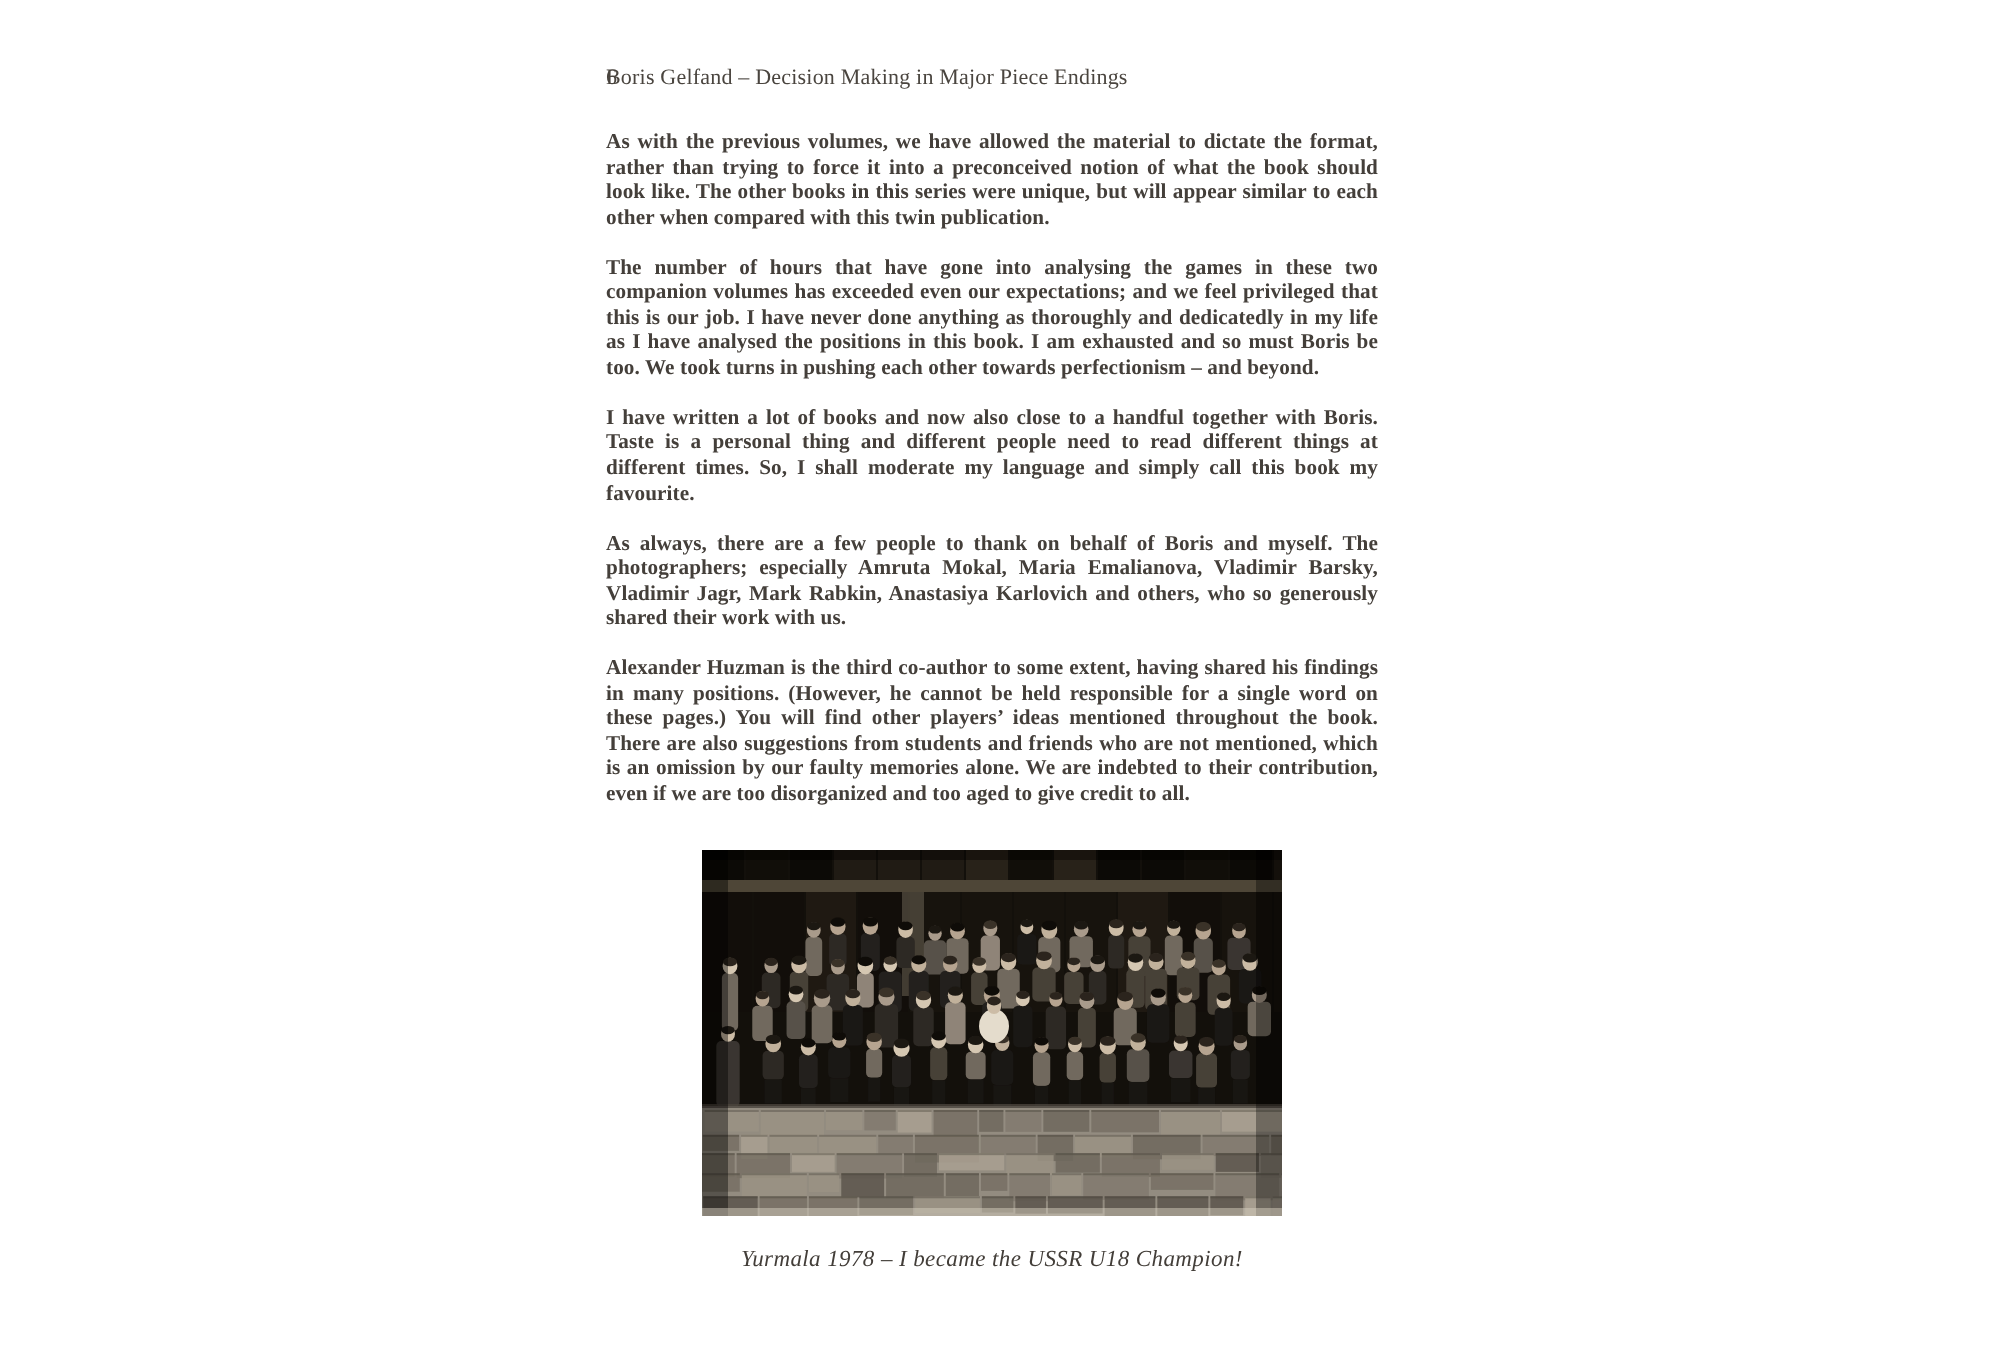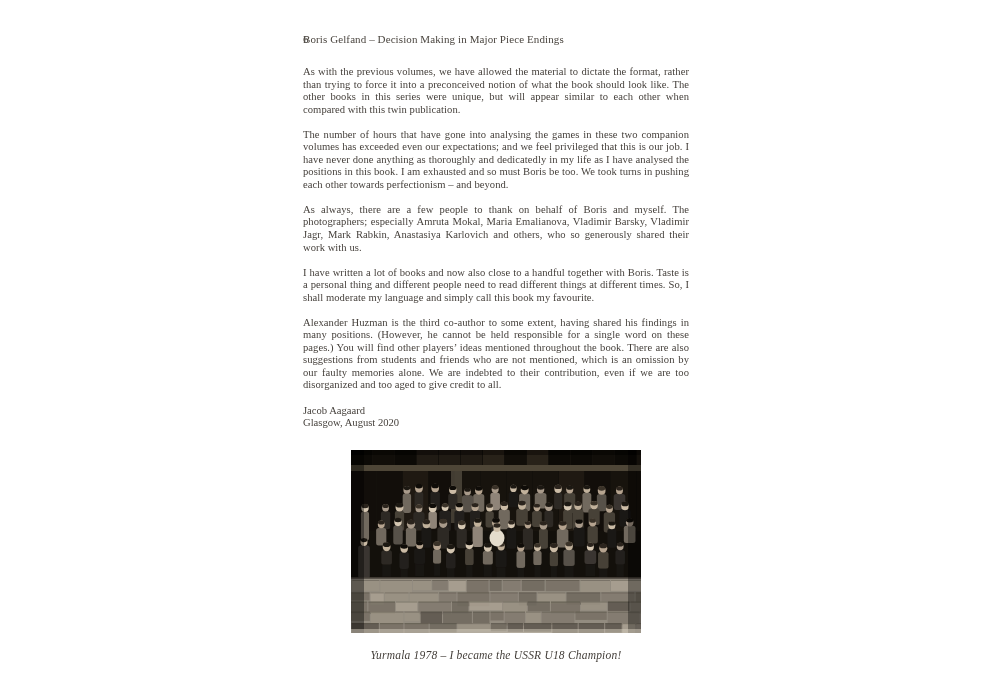--- a/index.html
+++ b/index.html
@@ -37,20 +37,21 @@
   .body-copy {
     margin-top: 20px;
   }
   .body-copy p {
     font-size: 10.6px;
     line-height: 12.55px;
     text-align: justify;
     color: #443f3a;
     margin-bottom: 12.5px;
     letter-spacing: 0.05px;
+    font-weight: bold;
   }
   .signature {
     font-size: 10.6px;
     line-height: 12.55px;
     color: #443f3a;
   }
   .photo-wrap {
     margin-top: 20px;
     width: 386px;
     display: flex;
@@ -78,29 +79,25 @@
   <div class="text-column">
 
     <div class="running-header">
       <span class="page-number">6</span>
       <div class="running-title">Boris Gelfand – Decision Making in Major Piece Endings</div>
     </div>
 
     <div class="body-copy">
       <p>As with the previous volumes, we have allowed the material to dictate the format, rather than trying to force it into a preconceived notion of what the book should look like. The other books in this series were unique, but will appear similar to each other when compared with this twin publication.</p>
       <p>The number of hours that have gone into analysing the games in these two companion volumes has exceeded even our expectations; and we feel privileged that this is our job. I have never done anything as thoroughly and dedicatedly in my life as I have analysed the positions in this book. I am exhausted and so must Boris be too. We took turns in pushing each other towards perfectionism – and beyond.</p>
+      <p>I have written a lot of books and now also close to a handful together with Boris. Taste is a personal thing and different people need to read different things at different times. So, I shall moderate my language and simply call this book my favourite.</p>
       <p>As always, there are a few people to thank on behalf of Boris and myself. The photographers; especially Amruta Mokal, Maria Emalianova, Vladimir Barsky, Vladimir Jagr, Mark Rabkin, Anastasiya Karlovich and others, who so generously shared their work with us.</p>
-      <p>I have written a lot of books and now also close to a handful together with Boris. Taste is a personal thing and different people need to read different things at different times. So, I shall moderate my language and simply call this book my favourite.</p>
       <p>Alexander Huzman is the third co-author to some extent, having shared his findings in many positions. (However, he cannot be held responsible for a single word on these pages.) You will find other players’ ideas mentioned throughout the book. There are also suggestions from students and friends who are not mentioned, which is an omission by our faulty memories alone. We are indebted to their contribution, even if we are too disorganized and too aged to give credit to all.</p>
     </div>
 
-    <div class="signature">
-      <div>Jacob Aagaard</div>
-      <div>Glasgow, August 2020</div>
-    </div>
 
     <div class="photo-wrap">
       <svg id="photo-svg" viewBox="0 0 290 183" xmlns="http://www.w3.org/2000/svg" role="img" aria-label="Black-and-white group photograph of young chess players in rows on a stage, Yurmala 1985">
           <rect x="0" y="0" width="290" height="138" fill="#16130e"></rect>
           <rect x="0" y="0" width="21" height="15" fill="#0f0d09"></rect>
           <rect x="22" y="0" width="21" height="15" fill="#14110c"></rect>
           <rect x="44" y="0" width="21" height="15" fill="#0f0d09"></rect>
           <rect x="66" y="0" width="21" height="15" fill="#221d16"></rect>
           <rect x="88" y="0" width="21" height="15" fill="#221d16"></rect>
           <rect x="110" y="0" width="21" height="15" fill="#221d16"></rect>

